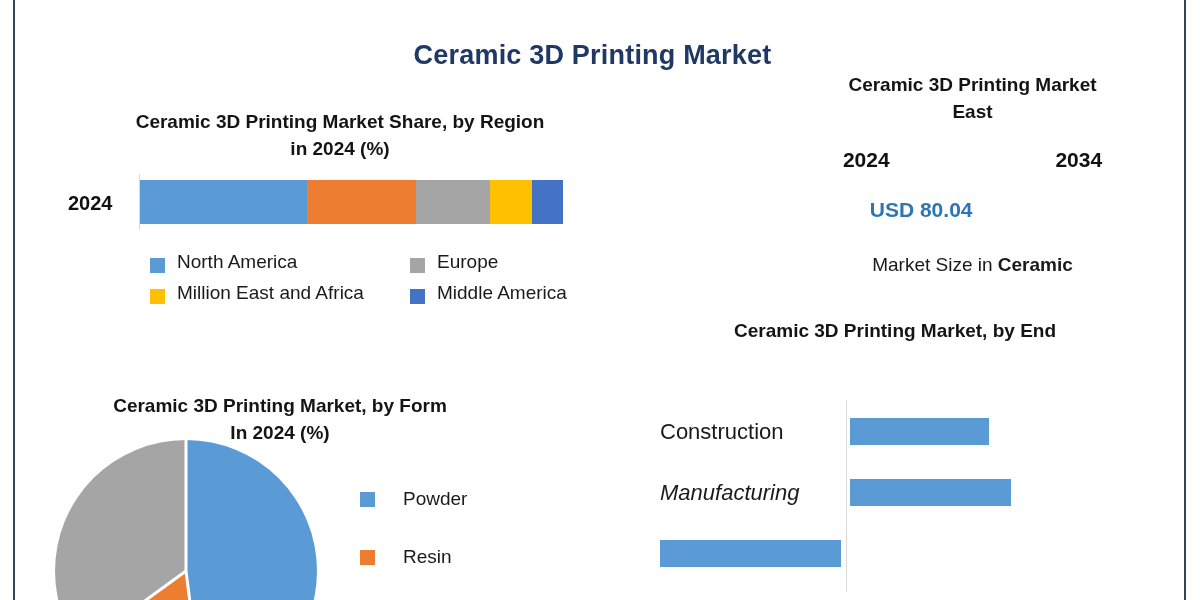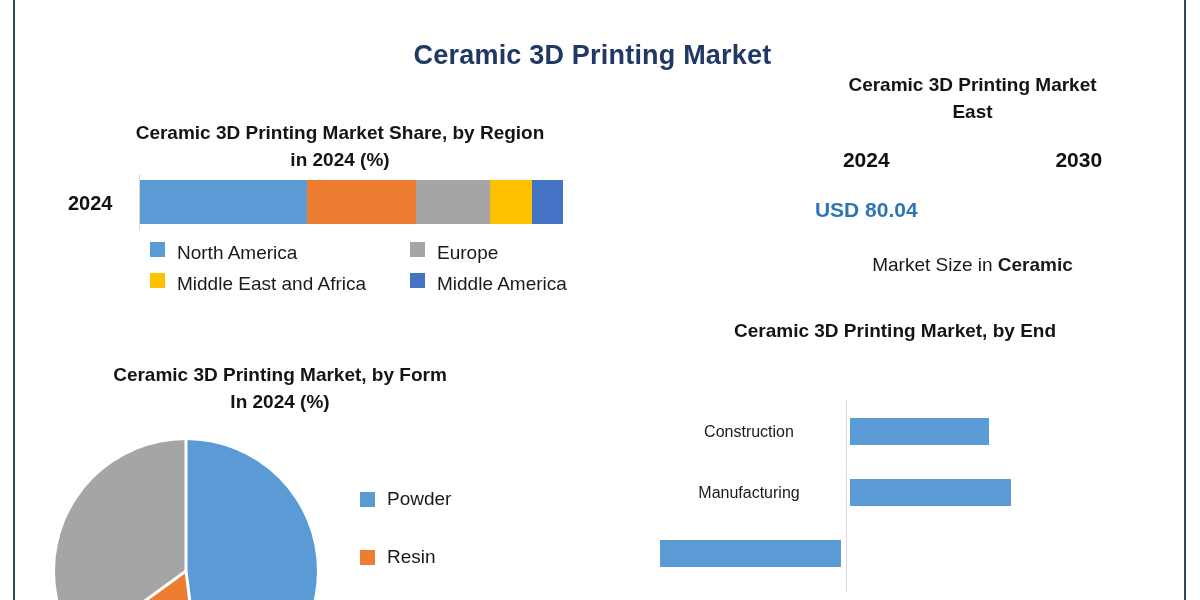--- a/index.html
+++ b/index.html
@@ -46,21 +46,21 @@
     position: absolute;
     text-align: center;
     font-size: 19px;
     font-weight: bold;
     color: #141414;
     line-height: 1.42;
   }
 
   
   #region-block { position: absolute; left: 30px; top: 108px; width: 620px; }
-  #region-title { position: relative; left: 0; top: 12px; width: 620px; }
+  #region-title { position: relative; left: 0; top: 1px; width: 620px; }
 
   .stacked-wrap {
     position: absolute;
     left: 109px;
     top: 72px;
     width: 424px;
     height: 44px;
   }
   .stacked-axis {
     position: absolute;
@@ -94,21 +94,21 @@
     position: absolute;
     left: 120px;
     top: 134px;
     width: 520px;
     display: flex;
     flex-wrap: wrap;
   }
   .region-legend .legend-item {
     width: 50%;
     display: flex;
-    align-items: flex-start;
+    align-items: flex-end;
     height: 31px;
     font-size: 19px;
     color: #1a1a1a;
   }
   .swatch {
     width: 15px;
     height: 15px;
     margin-right: 12px;
     flex: 0 0 auto;
   }
@@ -127,35 +127,36 @@
   .size-year {
     font-size: 21px;
     font-weight: bold;
     color: #111;
     margin-bottom: 26px;
   }
   .size-value {
     font-size: 21px;
     font-weight: bold;
     color: #2e75b6;
+    text-align: right;
   }
   .size-unit {
     position: absolute;
     top: 182px;
     left: 0;
     width: 425px;
     text-align: center;
     font-size: 19px;
     color: #1a1a1a;
   }
   .size-unit b { font-weight: bold; }
 
   
   #form-block { position: absolute; left: 20px; top: 362px; width: 600px; }
-  #form-title { position: relative; width: 520px; }
+  #form-title { position: relative; width: 520px; margin-top: 31px; }
 
   .pie-wrap {
     position: absolute;
     left: 35px;
     top: 78px;
     width: 300px;
     height: 300px;
   }
   .pie {
     position: absolute;
@@ -177,20 +178,21 @@
     left: 340px;
     top: 108px;
     width: 240px;
   }
   .pie-legend .legend-item {
     display: flex;
     align-items: center;
     height: 58px;
     font-size: 19px;
     color: #1a1a1a;
+    gap: 16px;
   }
 
   
   #enduser-block { position: absolute; left: 660px; top: 318px; width: 520px; }
   #enduser-title { position: relative; width: 470px; }
 
   .hbar-chart {
     position: absolute;
     left: 0;
     top: 82px;
@@ -208,23 +210,23 @@
   .hbar-row {
     position: absolute;
     left: 0;
     width: 500px;
     height: 64px;
     display: flex;
     align-items: center;
   }
   .hbar-label {
     width: 178px;
-    text-align: center;
+    text-align: left;
     padding-right: 12px;
-    font-size: 16px;
+    font-size: 22px;
     color: #1a1a1a;
     flex: 0 0 auto;
   }
   .hbar-track {
     position: relative;
     height: 64px;
     flex: 1 1 auto;
   }
   .hbar-fill {
     position: absolute;
@@ -266,42 +268,42 @@
         <div class="legend-item">
           <span class="swatch" style="background: rgb(91, 155, 213);"></span>
           <span>North America</span>
         </div>
         <div class="legend-item">
           <span class="swatch" style="background: rgb(165, 165, 165);"></span>
           <span>Europe</span>
         </div>
         <div class="legend-item">
           <span class="swatch" style="background: rgb(255, 192, 0);"></span>
-          <span>Middle East and Africa</span>
+          <span>Million East and Africa</span>
         </div>
         <div class="legend-item">
           <span class="swatch" style="background: rgb(68, 114, 196);"></span>
           <span>Middle America</span>
         </div>
       </div>
   </div>
 
   <div id="size-block">
     <div id="size-title" class="section-title">
       <div>Ceramic 3D Printing Market</div>
       <div>East</div>
     </div>
 
     <div class="size-cols">
       <div class="size-col">
         <div class="size-year">2024</div>
         <div class="size-value">USD 80.04</div>
       </div>
       <div class="size-col">
-        <div class="size-year">2030</div>
+        <div class="size-year">2034</div>
       </div>
     </div>
 
     <div class="size-unit"><span>Market Size in </span><b>Ceramic</b></div>
   </div>
 
   <div id="form-block">
     <div id="form-title" class="section-title">
       <div>Ceramic 3D Printing Market, by Form</div>
       <div>In 2024 (%)</div>
@@ -332,21 +334,21 @@
     </div>
 
     <div class="hbar-chart" id="enduser-chart">
       <div class="hbar-axis"></div>
     <div class="hbar-row" style="top: 0px;">
           <div class="hbar-label">Construction</div>
           <div class="hbar-track">
             <div class="hbar-fill" style="width: 139px; background: rgb(91, 155, 213);"></div>
           </div>
         </div>
-        <div class="hbar-row" style="top: 61px;">
+        <div class="hbar-row" style="top: 61px; font-style: italic;">
           <div class="hbar-label">Manufacturing</div>
           <div class="hbar-track">
             <div class="hbar-fill" style="width: 161px; background: rgb(91, 155, 213);"></div>
           </div>
         </div>
         <div class="hbar-row" style="top: 122px;">
           <div class="hbar-track">
             <div class="hbar-fill" style="width: 181px; background: rgb(91, 155, 213);"></div>
           </div>
         </div>

